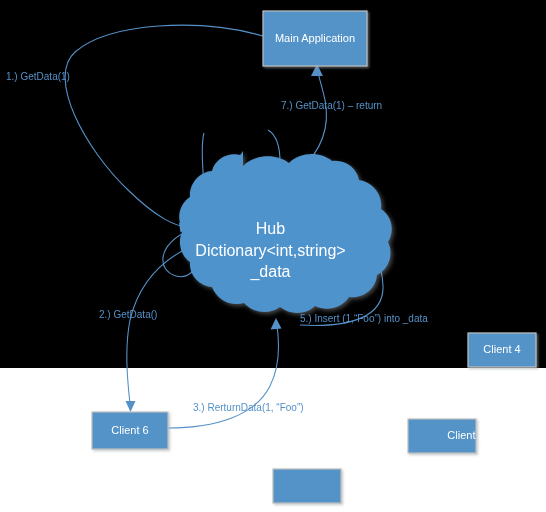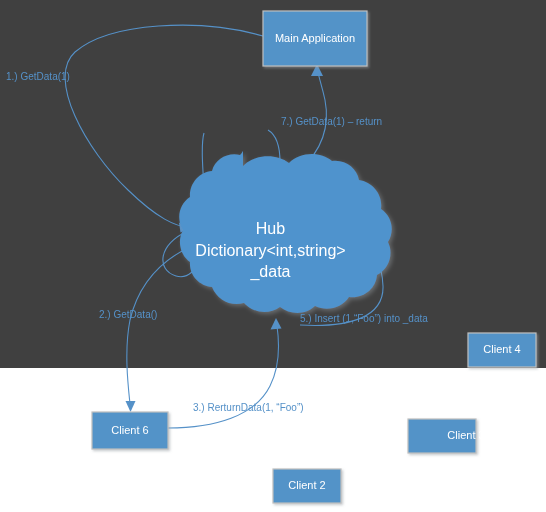--- a/index.html
+++ b/index.html
@@ -5,21 +5,21 @@
   html,body{margin:0;padding:0;background:#ffffff;}
   body{
     width:546px;height:512px;
     font-family:"Liberation Sans", sans-serif;
     overflow:hidden;
     position:relative;
   }
   #diagram-root{
     position:relative;
     width:546px;height:368px;
-    background:#404040;
+    background:#000000;
   }
   svg#diagram-canvas{
     position:absolute;left:0;top:0;
     width:546px;height:512px;
   }
   .node-label{
     position:absolute;
     display:flex;
     align-items:center;
     justify-content:center;
@@ -139,30 +139,29 @@
     </g>
   </svg>
 
   <div class="node-label" style="left:263px;top:11px;width:104px;height:55px;">Main Application</div>
 
   <div class="cloud-label" style="left:183px;top:218px;width:175px;">Hub
 Dictionary&lt;int,string&gt; _data</div>
 
   <div class="node-label" style="left:92px;top:412px;width:76px;height:37px;">Client 6</div>
 
-  <div class="node-label" style="left:273px;top:469px;width:68px;height:34px;">Client 2</div>
 
   <div class="node-label" style="left:408px;top:419px;width:68px;height:34px;margin-left:24px;">Client 3</div>
 
   <div class="node-label" style="left:468px;top:333px;width:68px;height:34px;">Client 4</div>
 
   <div class="edge-label" style="left:6px;top:71px;">1.) GetData(1)</div>
 
   <div class="edge-label" style="left:99px;top:309px;">2.) GetData()</div>
 
   <div class="edge-label" style="left:193px;top:402px;">3.) RerturnData(1, “Foo”)</div>
 
   <div class="edge-label" style="left:300px;top:313px;">5.) Insert (1,“Foo”) into _data</div>
 
 
-  <div class="edge-label" style="left:281px;top:116px;">7.) GetData(1) – return</div>
+  <div class="edge-label" style="left:281px;top:100px;">7.) GetData(1) – return</div>
 
 </div>
 
 </body></html>

